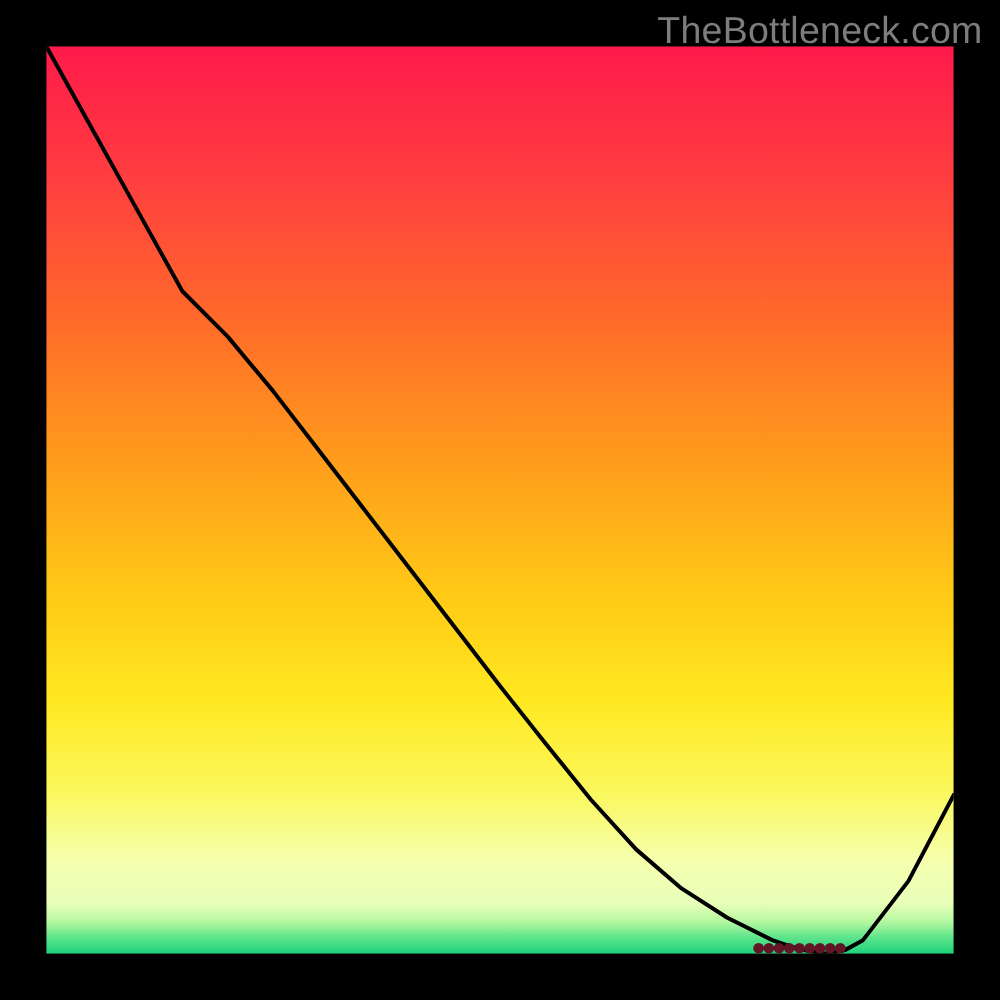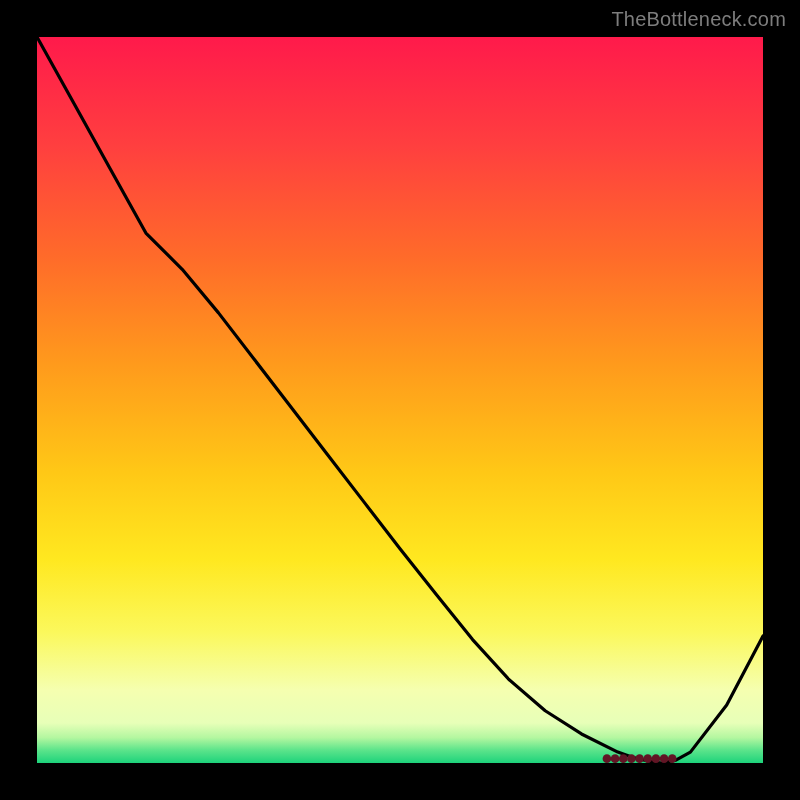--- a/index.html
+++ b/index.html
@@ -14,21 +14,21 @@
   .page {
     position: relative;
     width: 800px;
     height: 800px;
   }
   .watermark {
     position: absolute;
     top: 8px;
     right: 14px;
     color: #7d7d7d;
-    font-size: 20px;
+    font-size: 30px;
     font-weight: 500;
     letter-spacing: 0.2px;
   }
   .plot-wrap {
     position: absolute;
     left: 37px;
     top: 37px;
     width: 726px;
     height: 726px;
     

